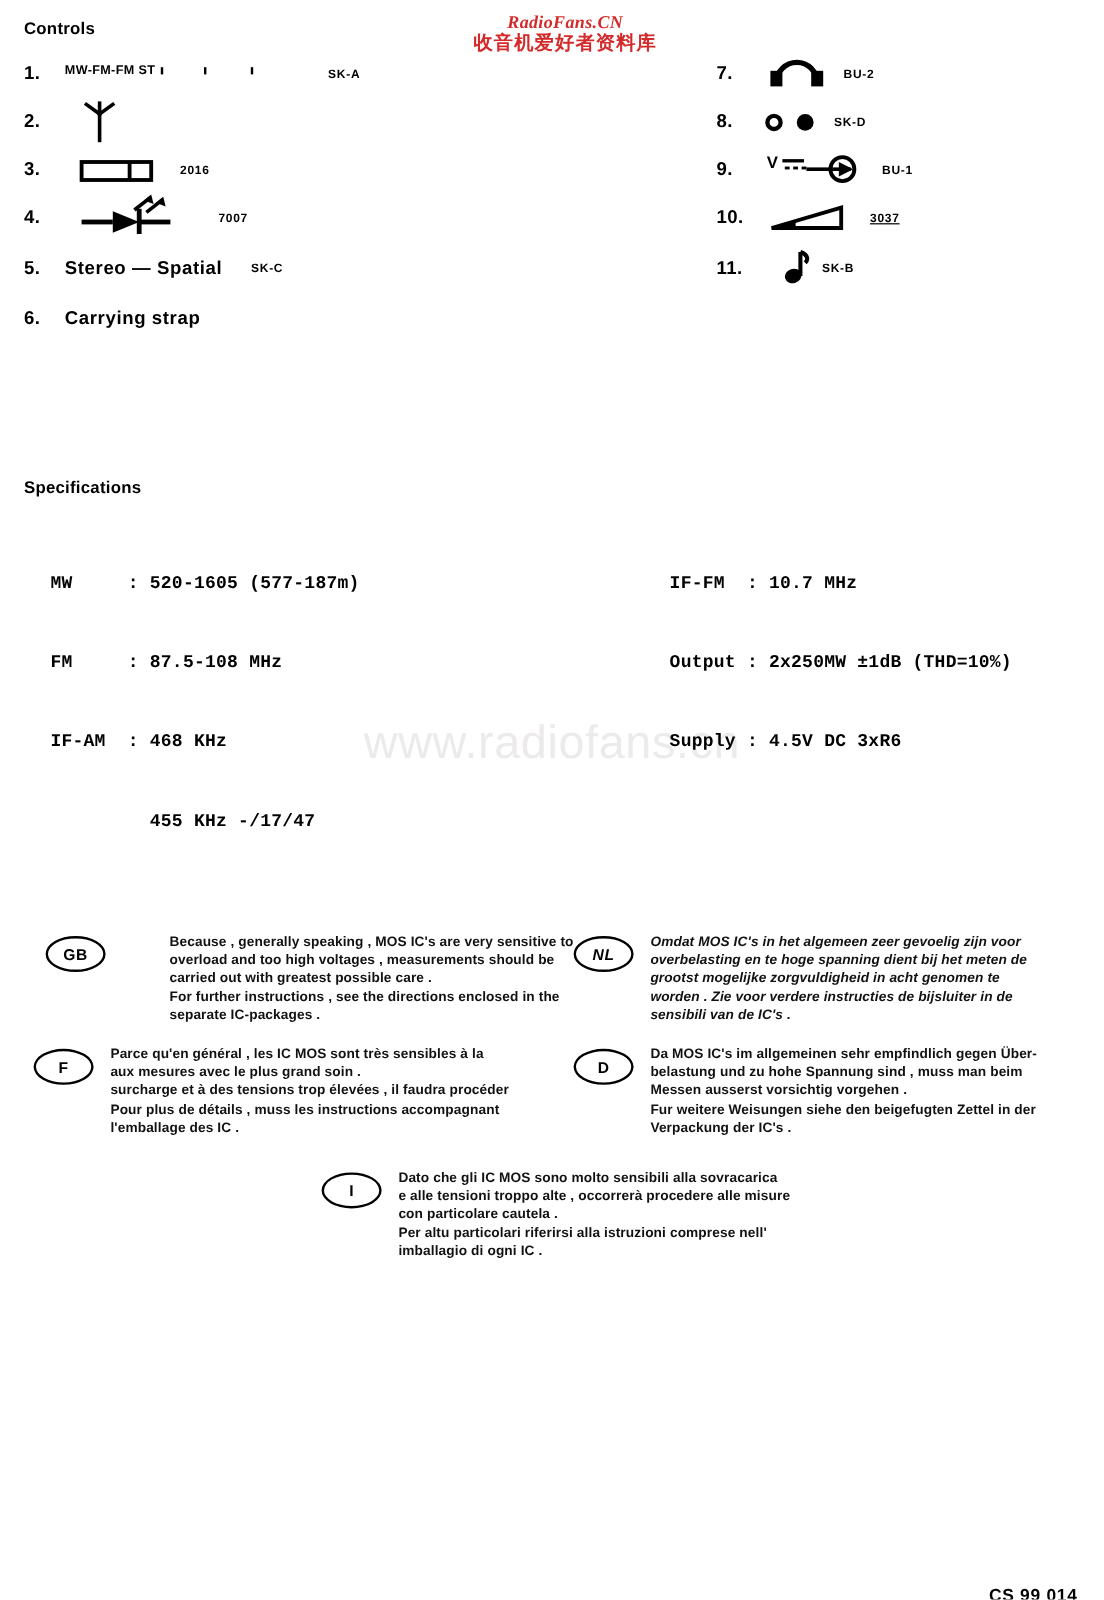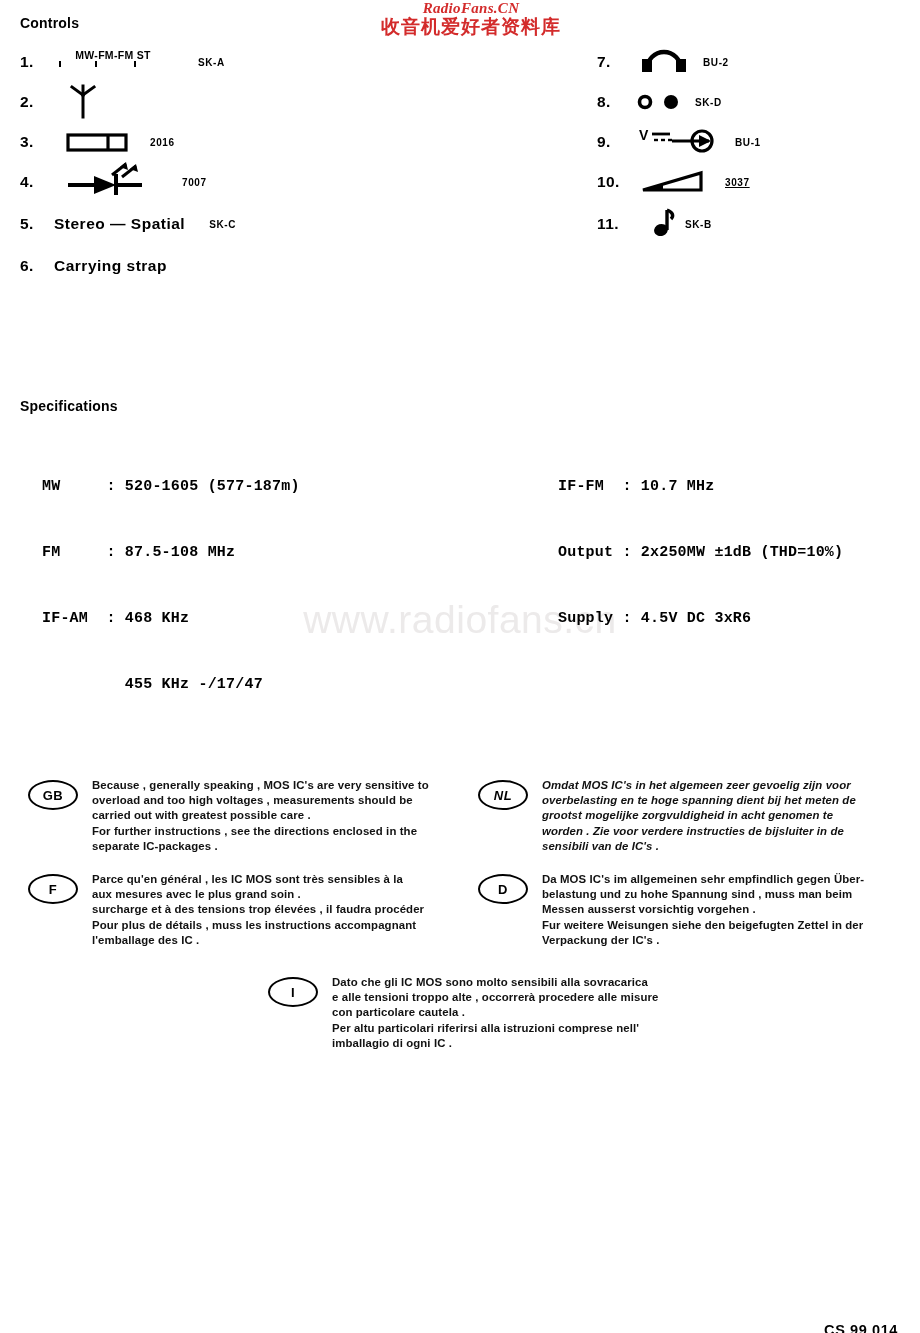--- a/index.html
+++ b/index.html
@@ -13,38 +13,38 @@
     position: relative;
     font-family: "Liberation Sans", sans-serif;
     color: #000000;
     overflow: hidden;
   }
 
   
   .wm-top {
     position: absolute;
     left: 356px;
-    top: 1px;
+    top: 12px;
     width: 230px;
     text-align: center;
     color: #d32b2b;
     line-height: 1.05;
     pointer-events: none;
   }
   .wm-top .wm-latin {
     font-family: "Liberation Serif", serif;
     font-weight: bold;
     font-style: italic;
     font-size: 15px;
     letter-spacing: 0.3px;
   }
   .wm-top .wm-cjk {
     font-family: "DejaVu Sans", sans-serif;
     font-weight: bold;
-    font-size: 19px;
+    font-size: 16px;
     letter-spacing: 1px;
   }
   .wm-center {
     position: absolute;
     left: 0;
     top: 598px;
     width: 920px;
     text-align: center;
     font-family: "Liberation Sans", sans-serif;
     font-size: 39px;
@@ -172,21 +172,21 @@
     margin-left: 14px;
     font-family: "Liberation Sans", sans-serif;
     font-size: 11.4px;
     font-weight: bold;
     line-height: 15.2px;
     letter-spacing: 0.1px;
     color: #111;
   }
   .lang-text span { display: block; white-space: nowrap; }
 
-  #lang-gb { left: 28px;  top: 778px; width: 440px; }
+  #lang-gb { left: 38px;  top: 778px; width: 440px; justify-content: space-between; }
   #lang-nl { left: 478px; top: 778px; width: 440px; font-style: italic; }
   #lang-f  { left: 28px;  top: 872px; width: 450px; }
   #lang-d  { left: 478px; top: 872px; width: 445px; }
   #lang-i  { left: 268px; top: 975px; width: 450px; }
 
   
   #footer-code {
     position: absolute;
     right: 22px;
     top: 1294px;
@@ -208,21 +208,21 @@
 </div>
 
 <div class="wm-center">www.radiofans.cn</div>
 
 <div class="heading" id="controls-heading">Controls</div>
 
 <div class="controls-col" id="controls-left">
 
   <div class="ctl-row">
     <div class="ctl-num">1.</div>
-    <div class="ctl-sym" style="flex-direction:column; align-items:center; position:relative; top:-3px;">
+    <div class="ctl-sym" style="flex-direction:row; align-items:center; position:relative; top:-3px;">
       <span class="sw-text">MW-FM-FM ST</span>
       <span class="sw-ticks">
         <i style="left:5px;"></i>
           <i style="left:41px;"></i>
           <i style="left:80px;"></i>
       </span>
     </div>
     <div class="ctl-label" style="margin-left:26px;">SK-A</div>
   </div>
 

